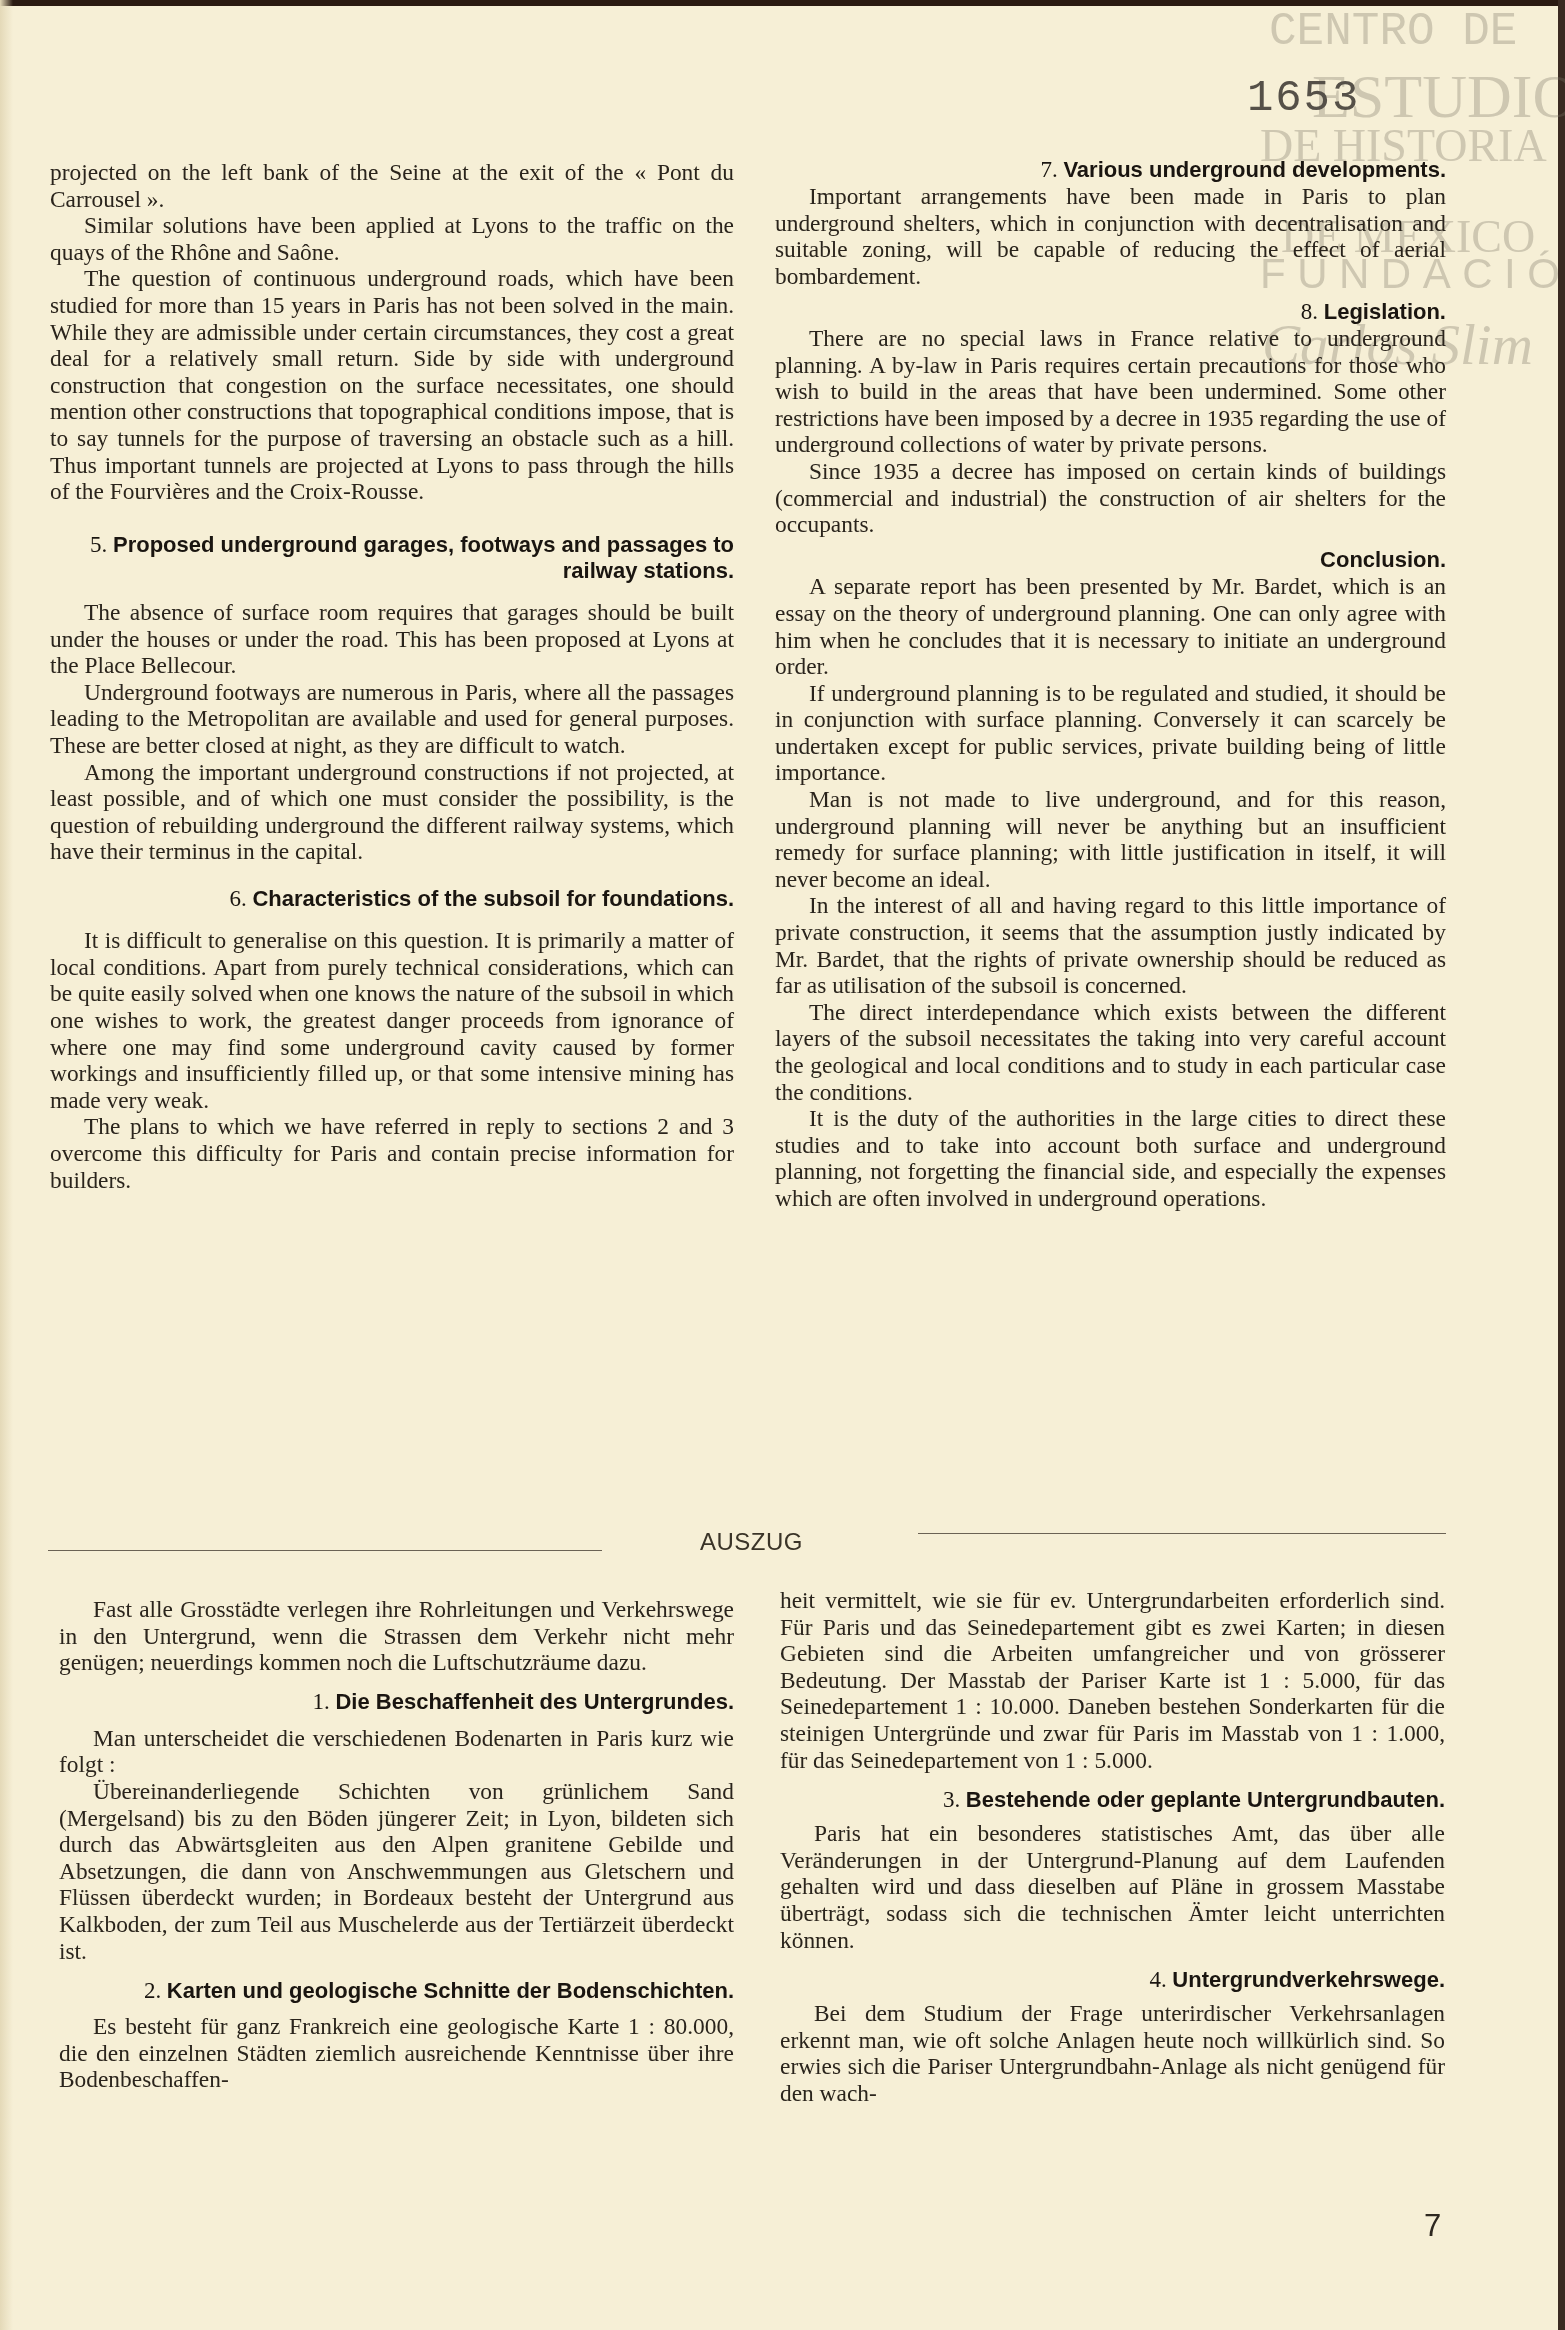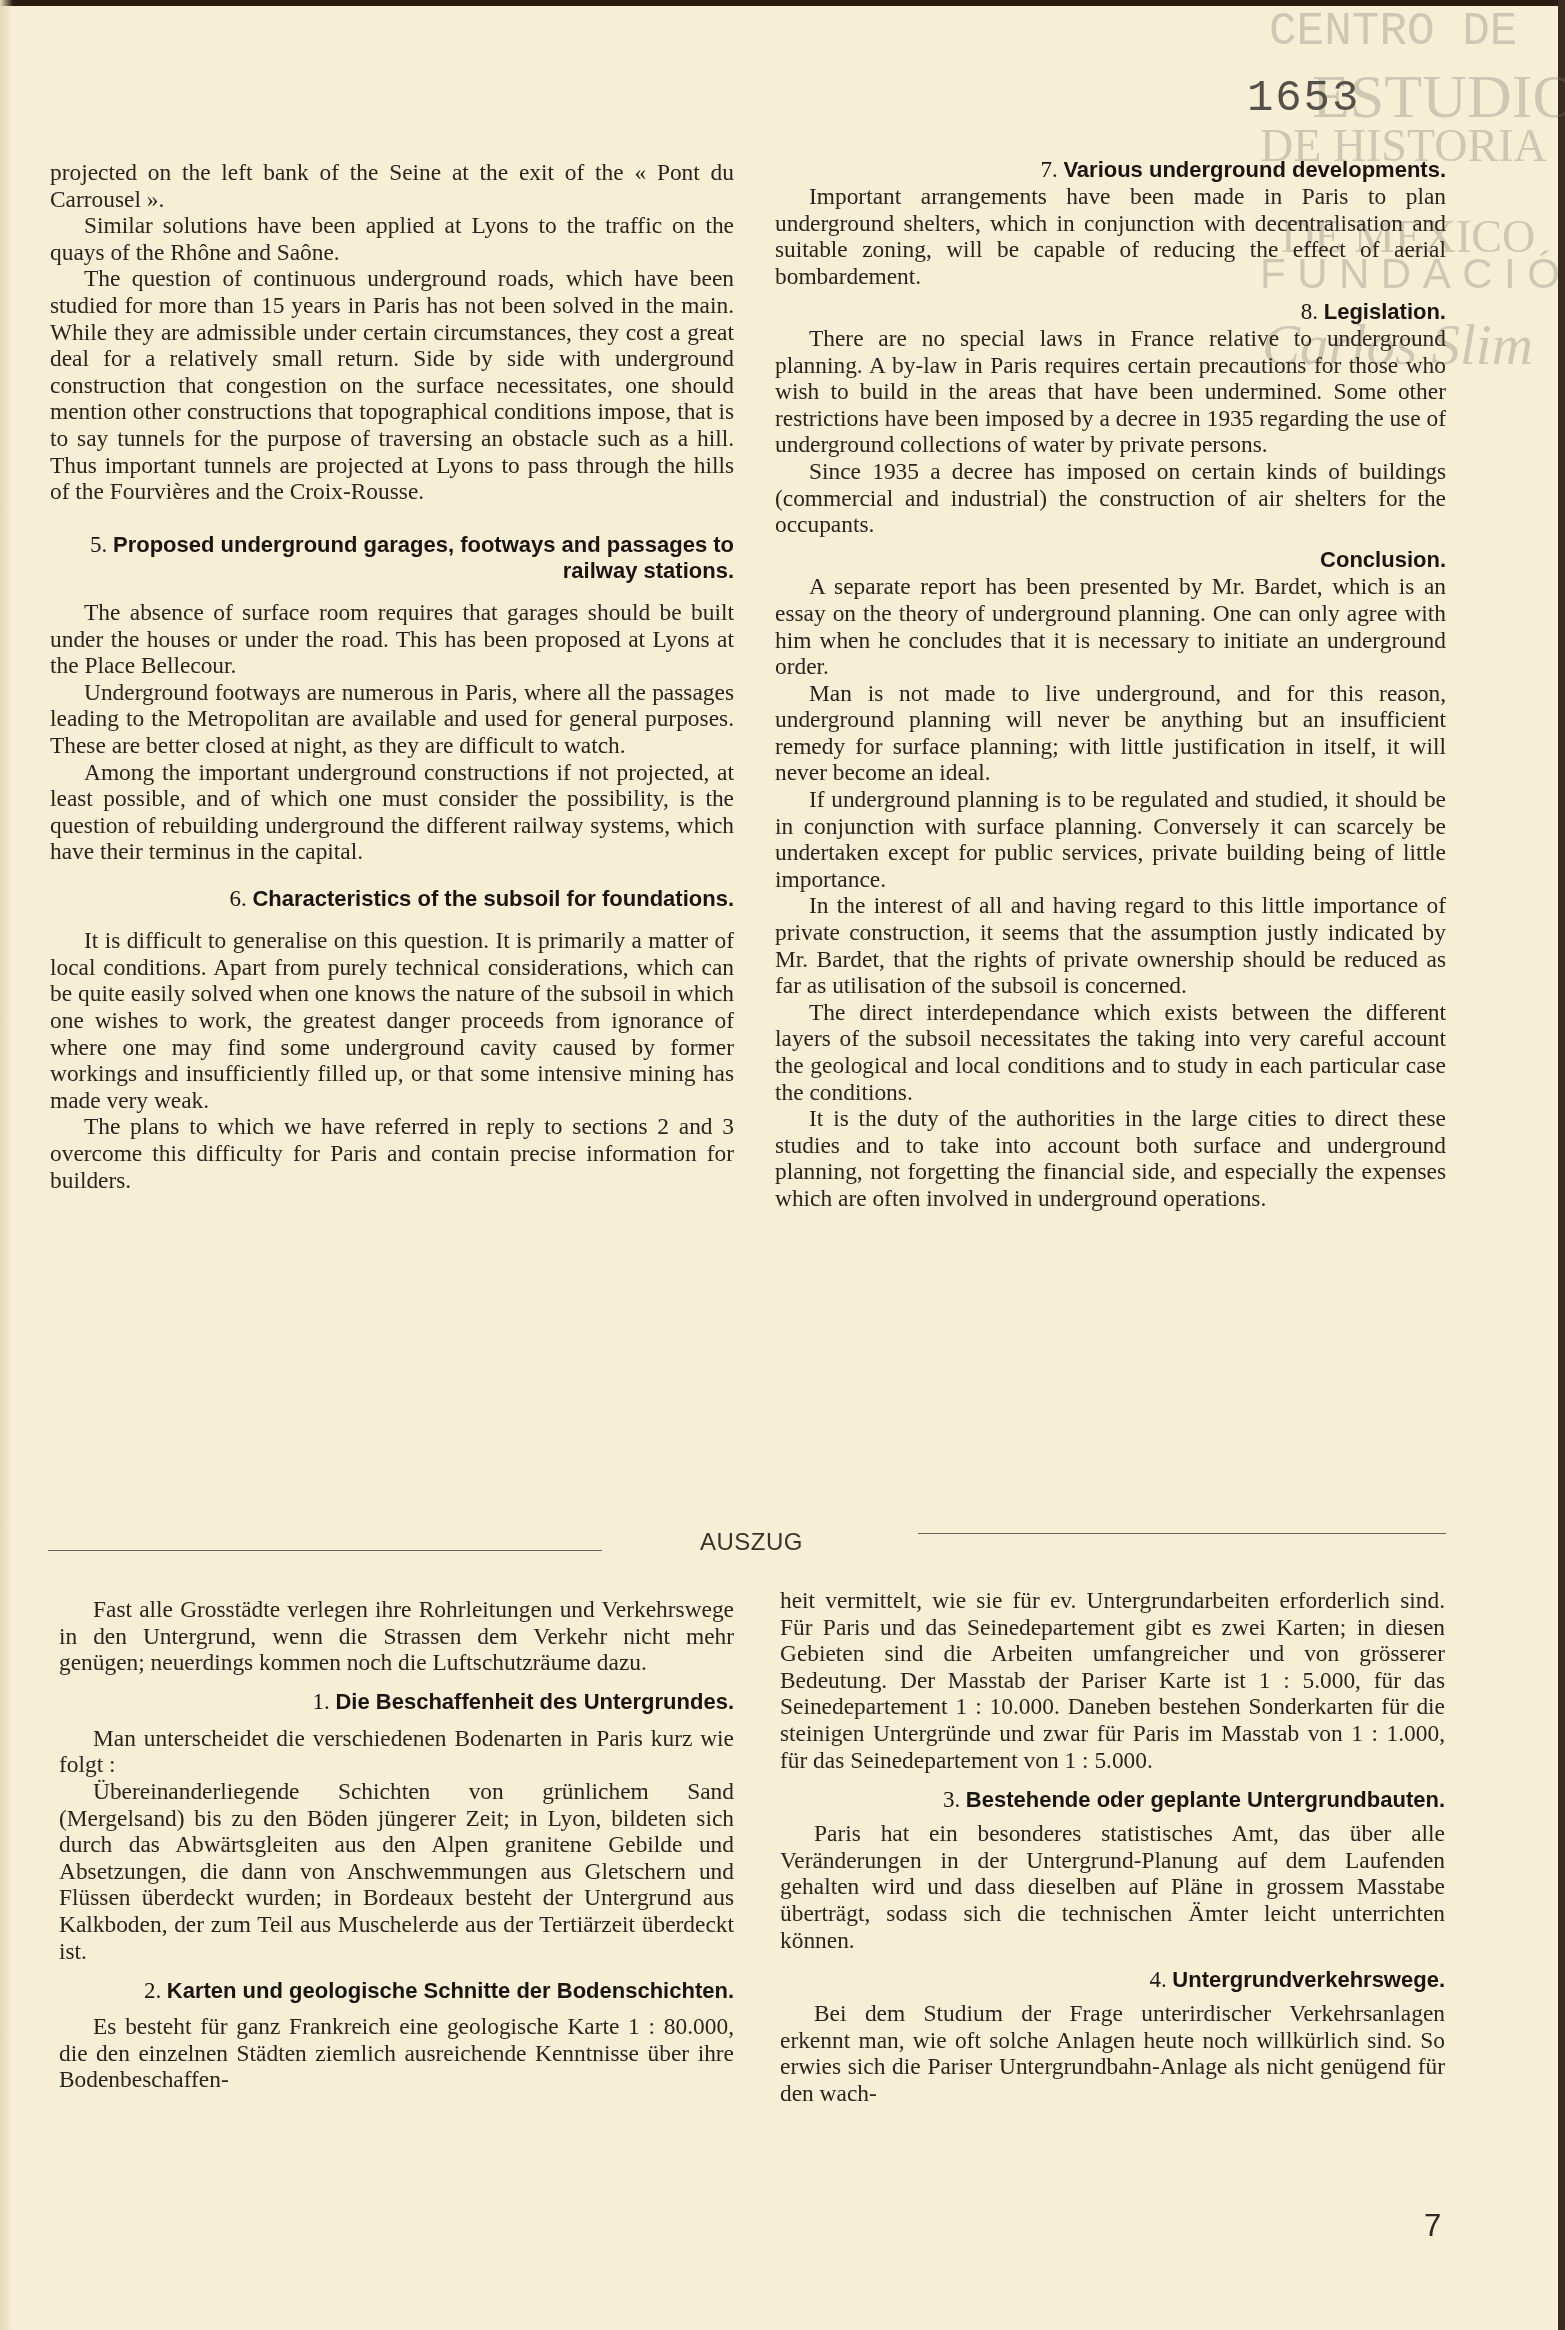--- a/index.html
+++ b/index.html
@@ -86,22 +86,22 @@
   <div style="height:9.6px"></div>
   <p class="h">
     <span class="num">8.</span><span>Legislation.</span>
   </p>
   <p class="p">There are no special laws in France relative to underground planning.  A by-law in Paris requires certain precautions for those who wish to build in the areas that have been undermined.  Some other restrictions have been imposed by a decree in 1935 regarding the use of underground collections of water by private persons.</p>
   <p class="p">Since 1935 a decree has imposed on certain kinds of buildings (commercial and industrial) the construction of air shelters for the occupants.</p>
 
   <div style="height:9.6px"></div>
   <p class="h">Conclusion.</p>
   <p class="p">A separate report has been presented by Mr. Bardet, which is an essay on the theory of underground planning.  One can only agree with him when he concludes that it is necessary to initiate an underground order.</p>
+  <p class="p">If underground planning is to be regulated and studied, it should be in conjunction with surface planning.  Conversely it can scarcely be undertaken except for public services, private building being of little importance.</p>
   <p class="p">Man is not made to live underground, and for this reason, underground planning will never be anything but an insufficient remedy for surface planning;  with little justification in itself, it will never become an ideal.</p>
-  <p class="p">If underground planning is to be regulated and studied, it should be in conjunction with surface planning.  Conversely it can scarcely be undertaken except for public services, private building being of little importance.</p>
   <p class="p">In the interest of all and having regard to this little importance of private construction, it seems that the assumption justly indicated by Mr. Bardet, that the rights of private ownership should be reduced as far as utilisation of the subsoil is concerned.</p>
   <p class="p">The direct interdependance which exists between the different layers of the subsoil necessitates the taking into very careful account the geological and local conditions and to study in each particular case the conditions.</p>
   <p class="p">It is the duty of the authorities in the large cities to direct these studies and to take into account both surface and underground planning, not forgetting the financial side, and especially the expenses which are often involved in underground operations.</p>
 </div>
 
 <div class="divider dividerL"></div>
 <div class="auszug">AUSZUG</div>
 <div class="divider dividerR"></div>
 
 <div class="col colL" style="top:1596px; left:59px; width:675px;">

